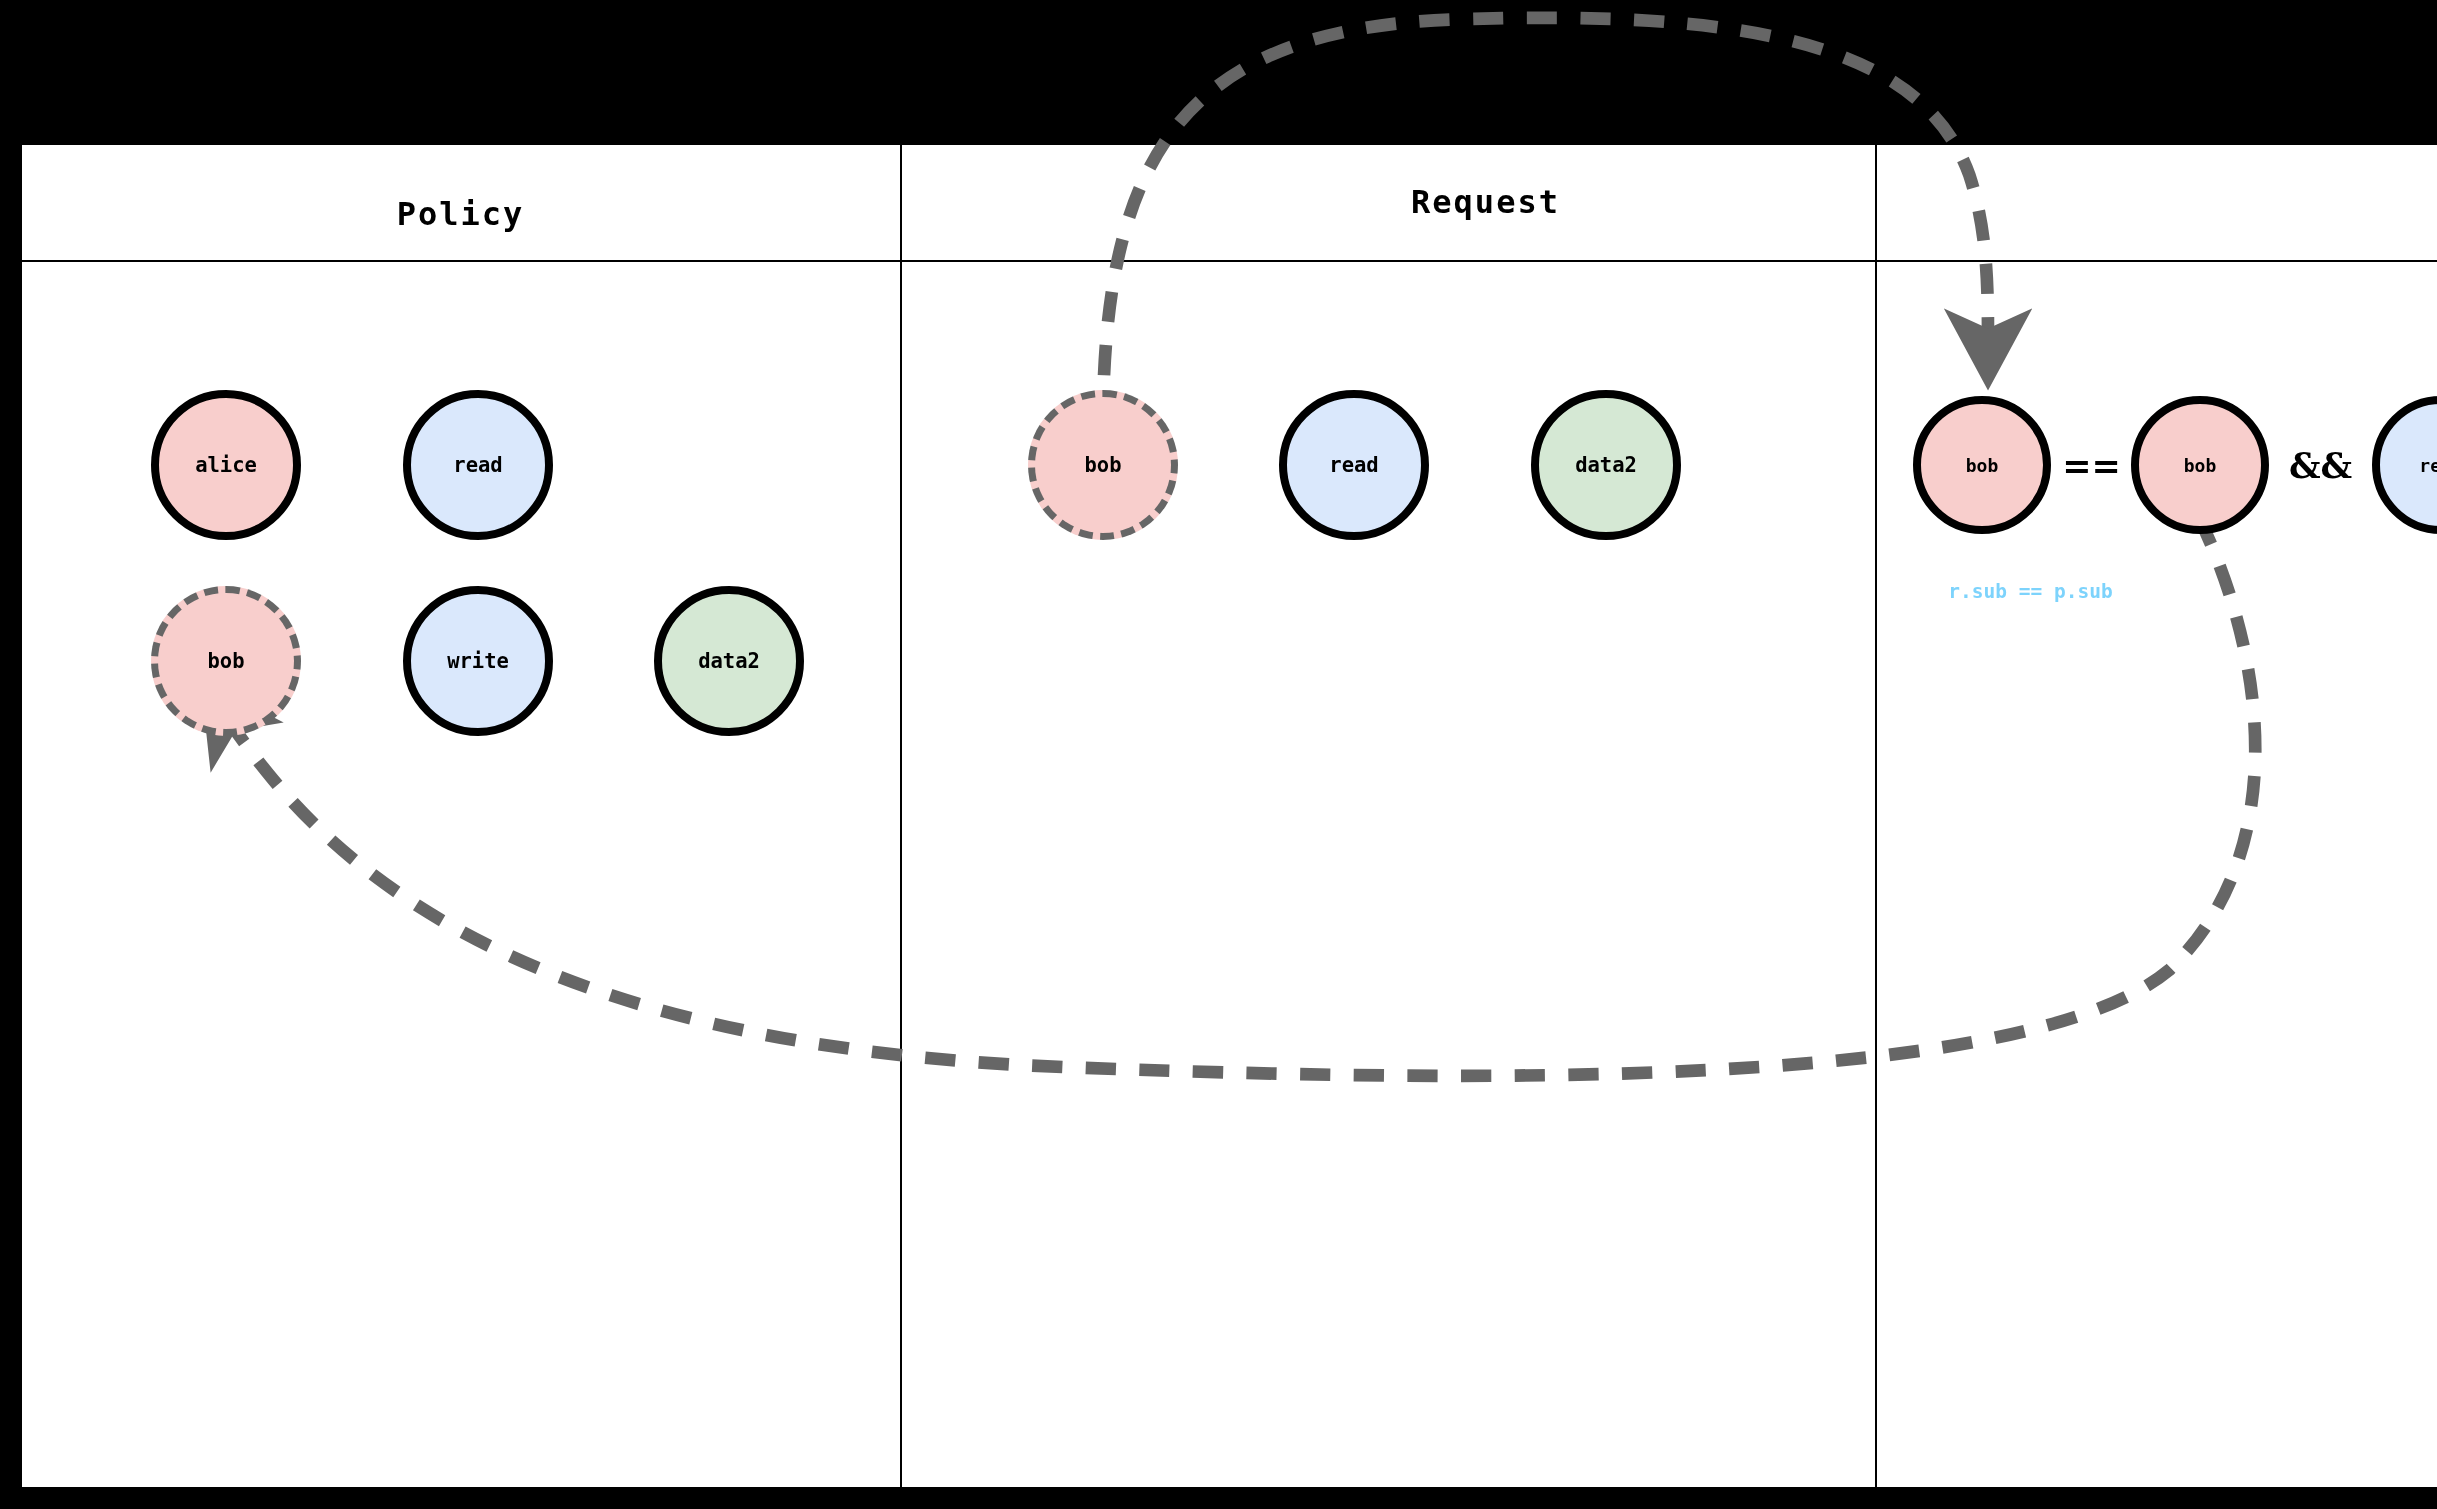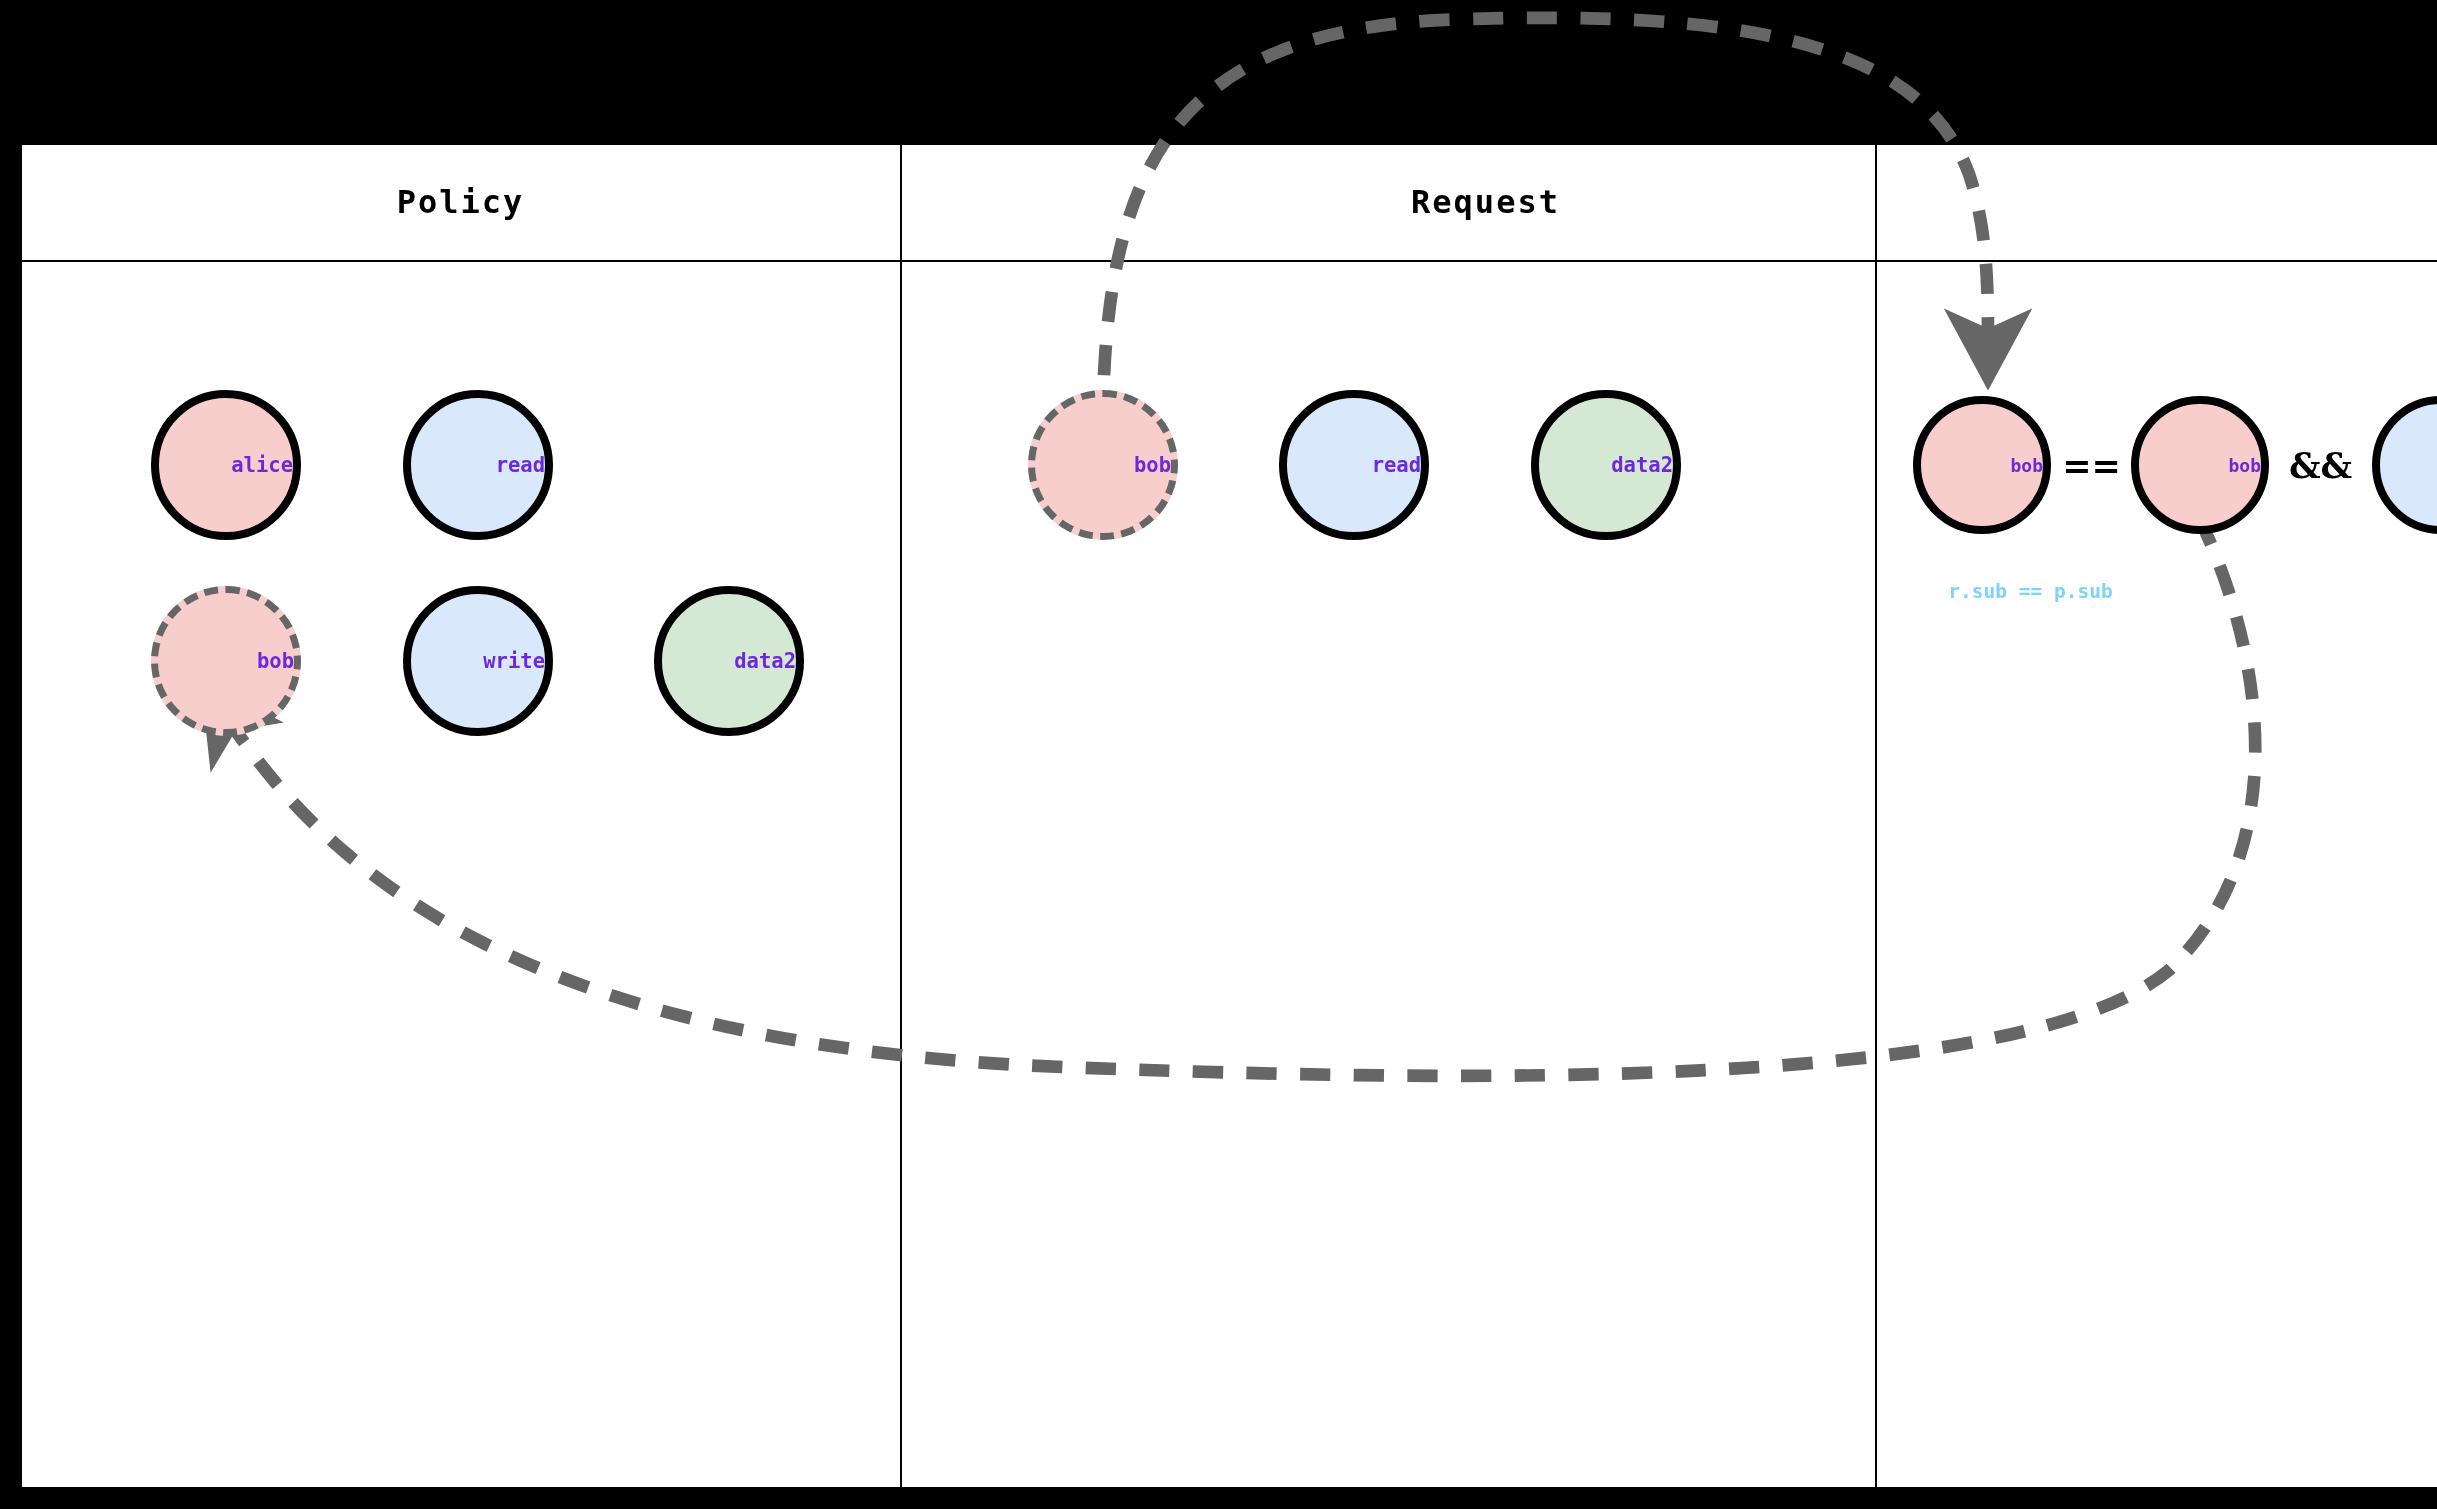--- a/index.html
+++ b/index.html
@@ -23,22 +23,22 @@
 
   
   .vdiv{position:absolute;top:0;width:2.4px;background:#000;}
 
   
   #edges{position:absolute;left:0;top:0;width:3397px;height:1509px;
          pointer-events:none;}
 
   
   .node{position:absolute;border-radius:50%;box-sizing:border-box;
-        display:flex;align-items:center;justify-content:flex-end;
-        font-size:20.5px;font-weight:700;color:#6d28d9;
+        display:flex;align-items:center;justify-content:center;
+        font-size:20.5px;font-weight:700;color:#000000;
         font-family:"DejaVu Sans Mono","Liberation Mono",monospace;}
   .node.solid{border:8.3px solid #000;}
   .node.dashed{border:7.3px dashed #666666;}
   .node.pink{background:#f8cecc;}
   .node.blue{background:#dae8fc;}
   .node.green{background:#d5e8d4;}
   .node.sm{font-size:18px;}
 
   .op{position:absolute;font-size:35px;font-weight:700;color:#000;
       display:flex;align-items:center;justify-content:center;
@@ -49,21 +49,21 @@
            font-family:"DejaVu Sans Mono","Liberation Mono",monospace;}
 </style>
 </head>
 <body>
 
 <div id="stage">
 
   <div id="panel">
 
     <div id="header-band">
-      <div class="col-title" style="left:0;width:878px;">Policy</div>
+      <div class="col-title" style="left:0;width:878px;margin-top:12px;">Policy</div>
       <div class="col-title" style="left:881px;width:1166px;text-align:center;">Request</div>
       <div class="col-title" style="left:1856px;width:1497px;">Matching</div>
     </div>
     <div id="header-rule"></div>
 
     <div class="vdiv" style="left:878px;height:1342px;"></div>
     <div class="vdiv" style="left:1853px;height:1342px;"></div>
   </div>
 
   <svg id="edges" viewBox="0 0 6968 3096">

